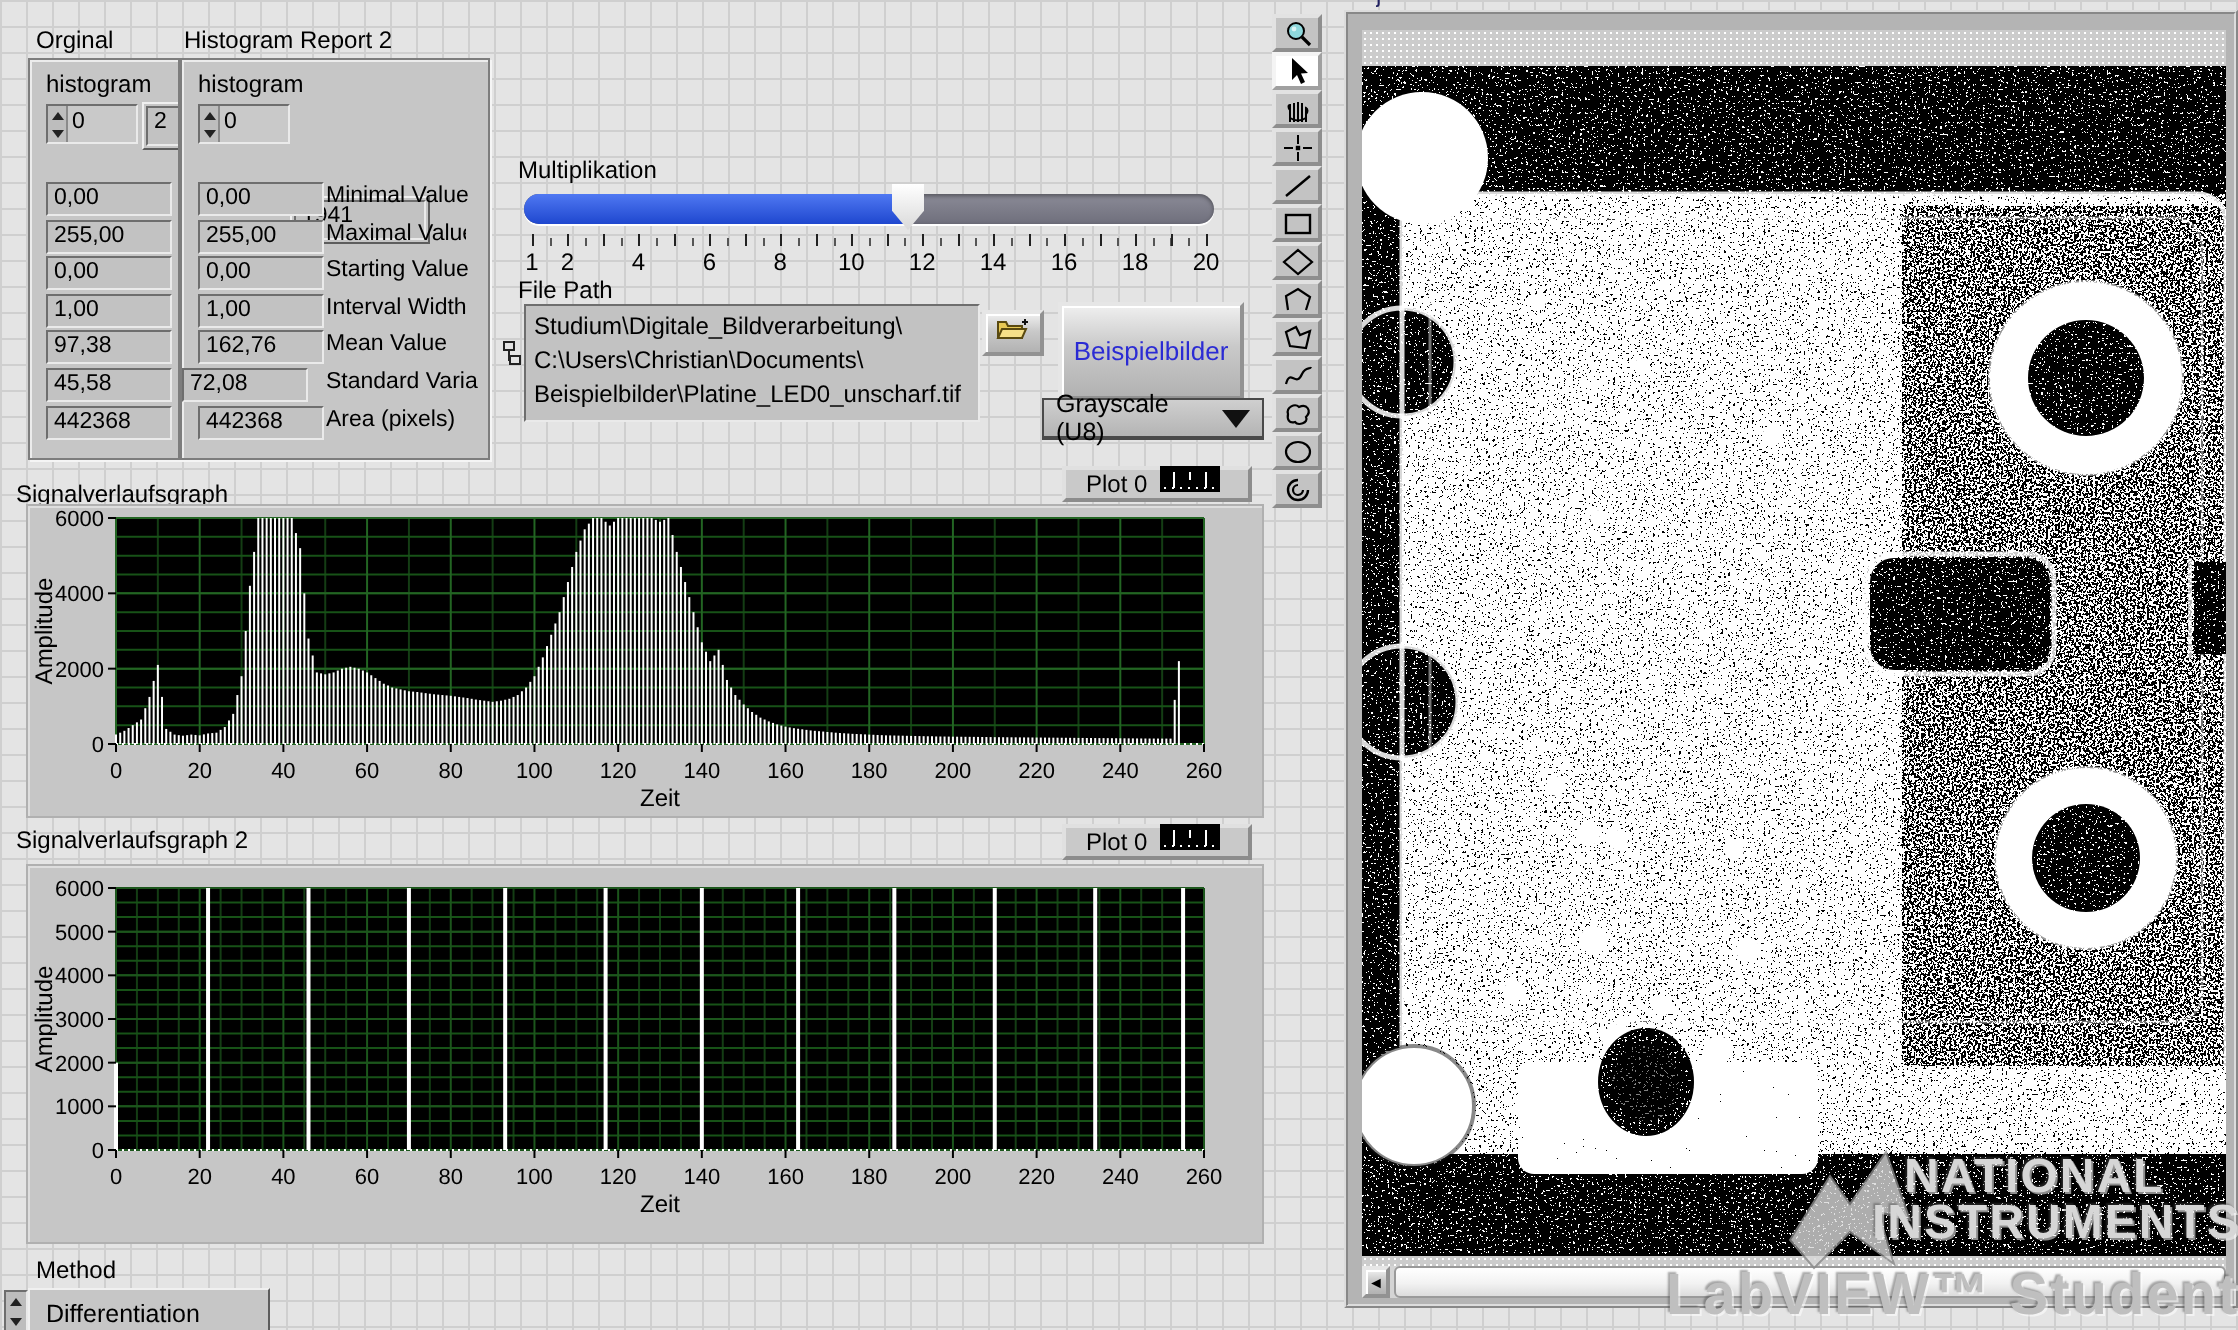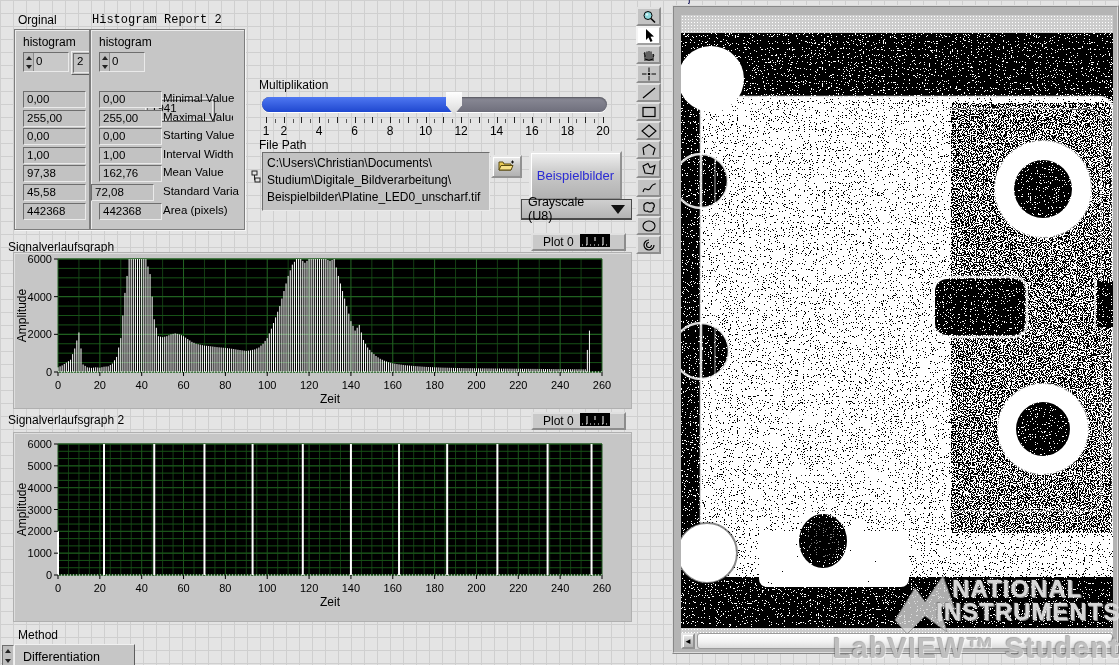--- a/index.html
+++ b/index.html
@@ -70,21 +70,21 @@
   </div>
   <div class="abs vbox" style="left:8px;top:61px;width:58px;height:15px;">0,00</div>
   <div class="abs vbox" style="left:8px;top:80px;width:58px;height:15px;">255,00</div>
   <div class="abs vbox" style="left:8px;top:98px;width:58px;height:15px;">0,00</div>
   <div class="abs vbox" style="left:8px;top:117px;width:58px;height:15px;">1,00</div>
   <div class="abs vbox" style="left:8px;top:135px;width:58px;height:15px;">97,38</div>
   <div class="abs vbox" style="left:8px;top:154px;width:58px;height:15px;">45,58</div>
   <div class="abs vbox" style="left:8px;top:173px;width:58px;height:15px;">442368</div>
 </div>
 
-<div class="abs lbl" style="left:92px;top:13px;font-family:Liberation Mono, monospace;">Histogram Report 2</div>
+<div class="abs lbl" style="left:92px;top:13px;">Histogram Report 2</div>
 <div class="abs panel" style="left:90px;top:29px;width:153px;height:199px;">
   <div class="abs lbl" style="left:8px;top:5px;">histogram</div>
   <div class="abs spin" style="left:8px;top:22px;width:44px;height:18px;">
     <div class="arr">
         <div>
           <span class="tri-up"></span>
         </div>
         <div>
           <span class="tri-dn"></span>
         </div>
@@ -133,22 +133,22 @@
 
 <div class="abs lbl" style="left:259px;top:138px;">File Path</div>
 <div class="abs" style="left:251px;top:170px;">
   <svg width="10" height="14" viewBox="0 0 10 14">
       <rect x="1" y="1" width="5" height="4" fill="none" stroke="#222"></rect>
       <rect x="4" y="8" width="5" height="4" fill="none" stroke="#222"></rect>
       <path d="M3.5,5 V10 H4" fill="none" stroke="#222"></path>
     </svg>
 </div>
 <div class="abs vbox" style="left:262px;top:152px;width:222px;height:55px;font-size:12px;line-height:17px;padding:2px 0 0 4px;">
+  <div>Studium\Digitale_Bildverarbeitung\</div>
   <div>C:\Users\Christian\Documents\</div>
-  <div>Studium\Digitale_Bildverarbeitung\</div>
   <div>Beispielbilder\Platine_LED0_unscharf.tif</div>
 </div>
 <div class="abs btn3d" style="left:491px;top:155px;width:27px;height:19px;display:flex;align-items:center;justify-content:center;">
   <span>
     <svg width="17" height="12" viewBox="0 0 17 12">
         <path d="M1,3 L1,10 L13,10 L13,4 L6,4 L5,2 L1,2 Z" fill="#e8c955" stroke="#5a4a10"></path>
         <path d="M1,10 L3,5.5 L15,5.5 L13,10 Z" fill="#f6e089" stroke="#5a4a10"></path>
         <path d="M13,2 h3 M14.5,0.5 v3" stroke="#111" stroke-width="1"></path>
       </svg>
   </span>

